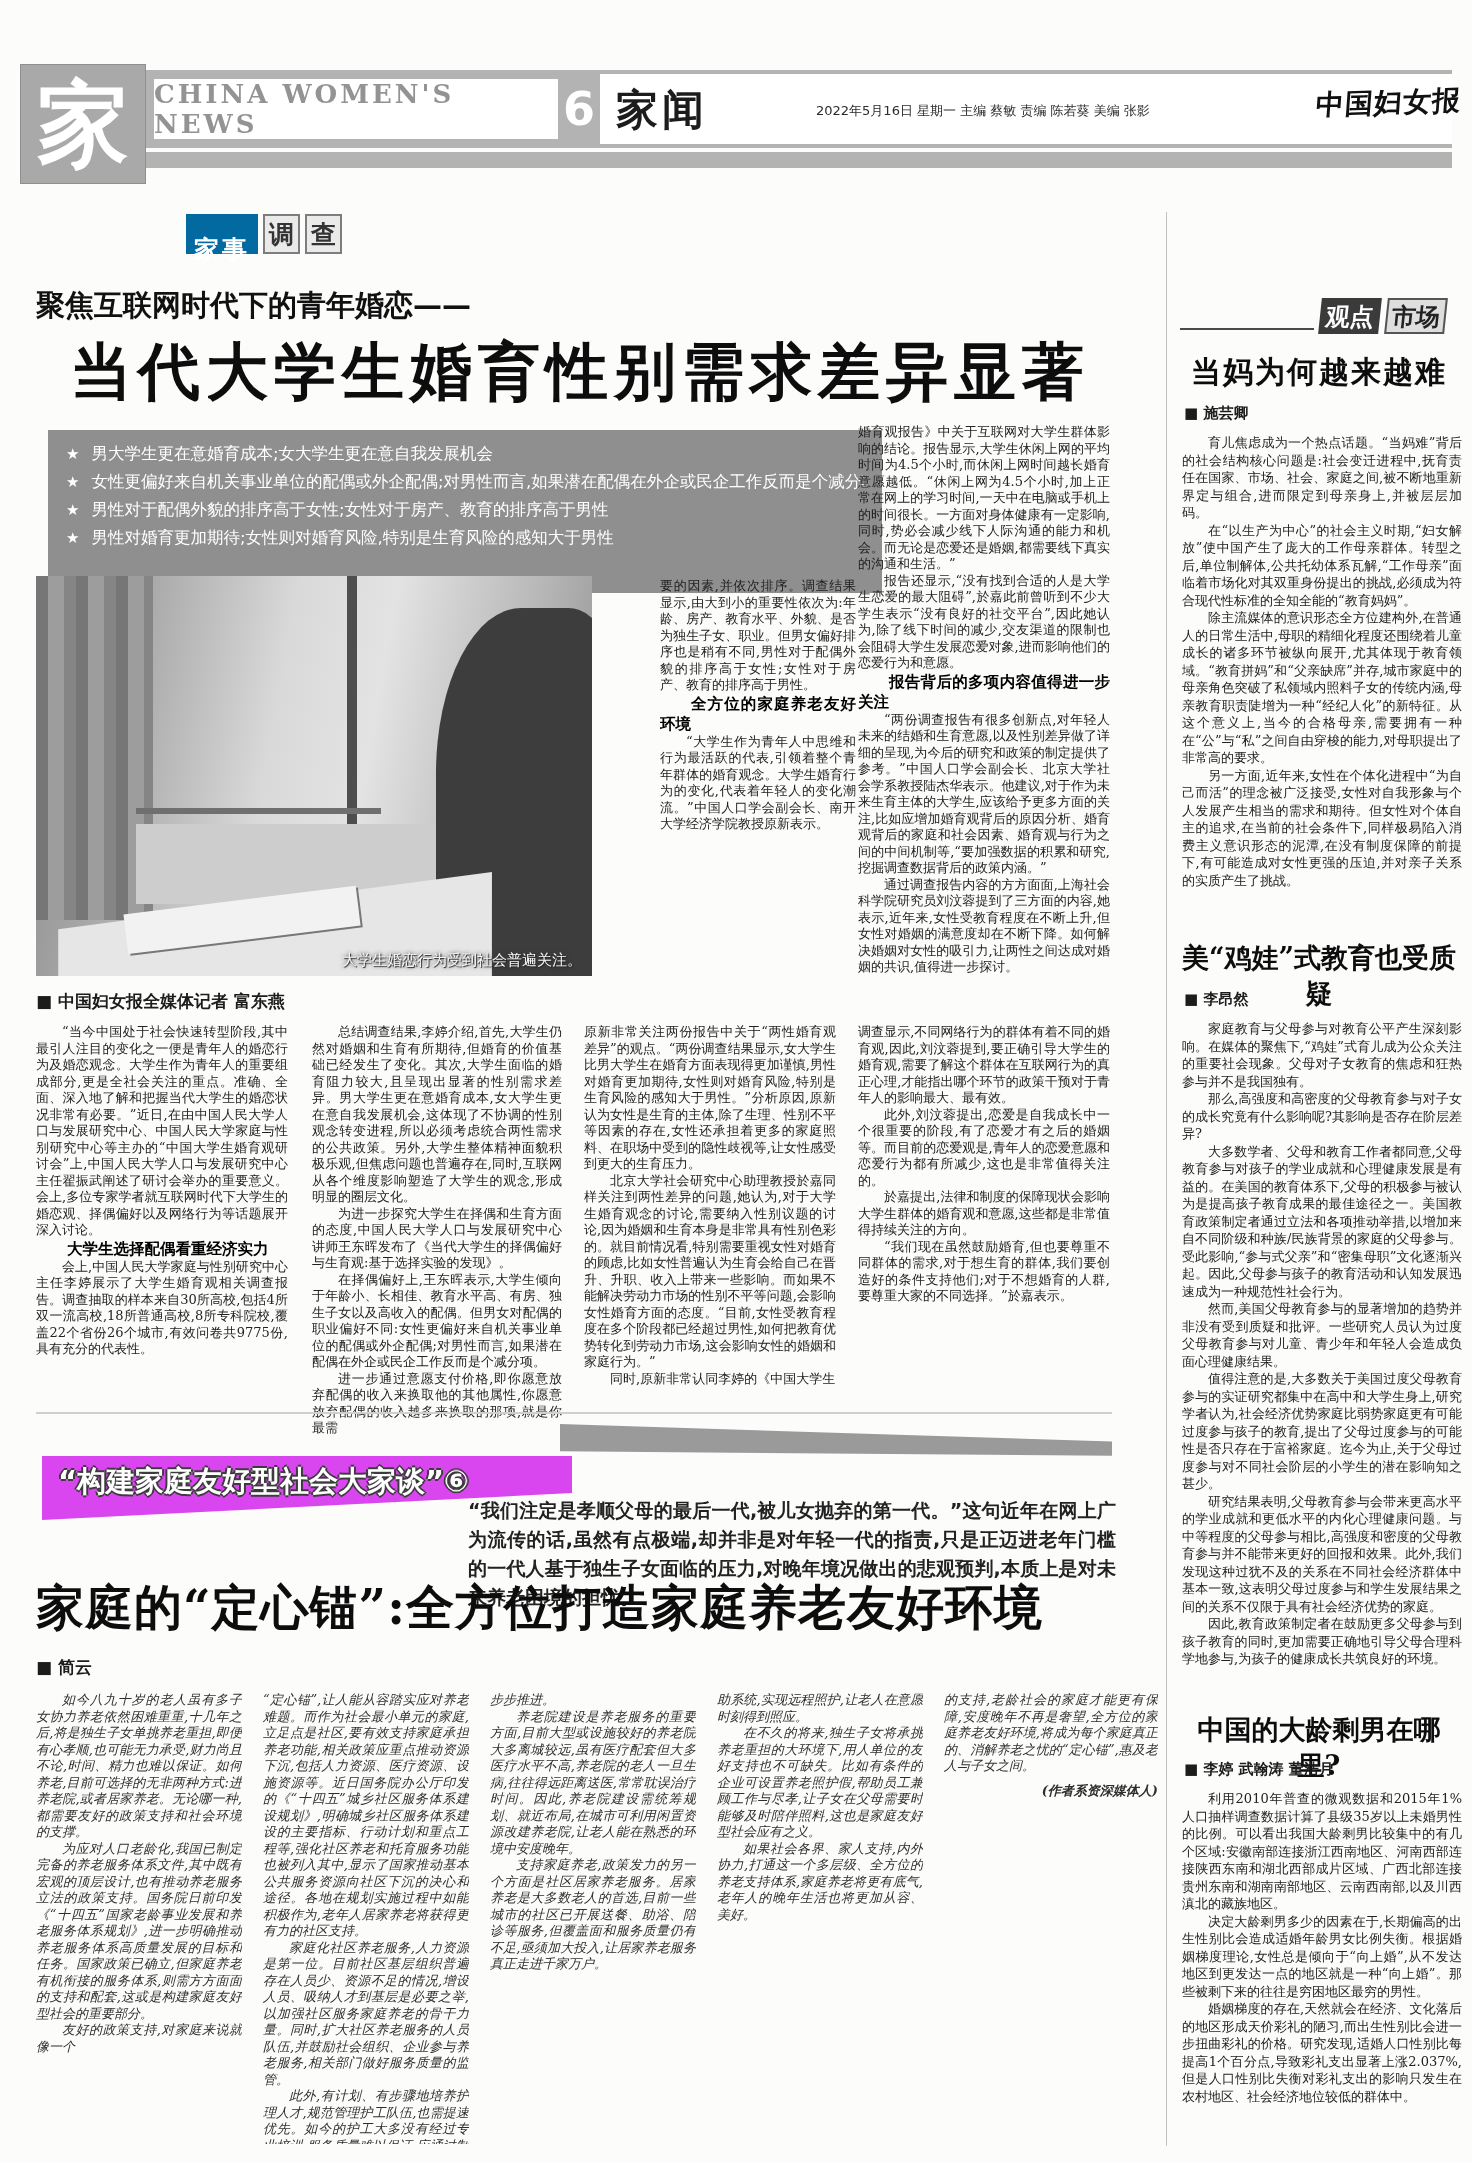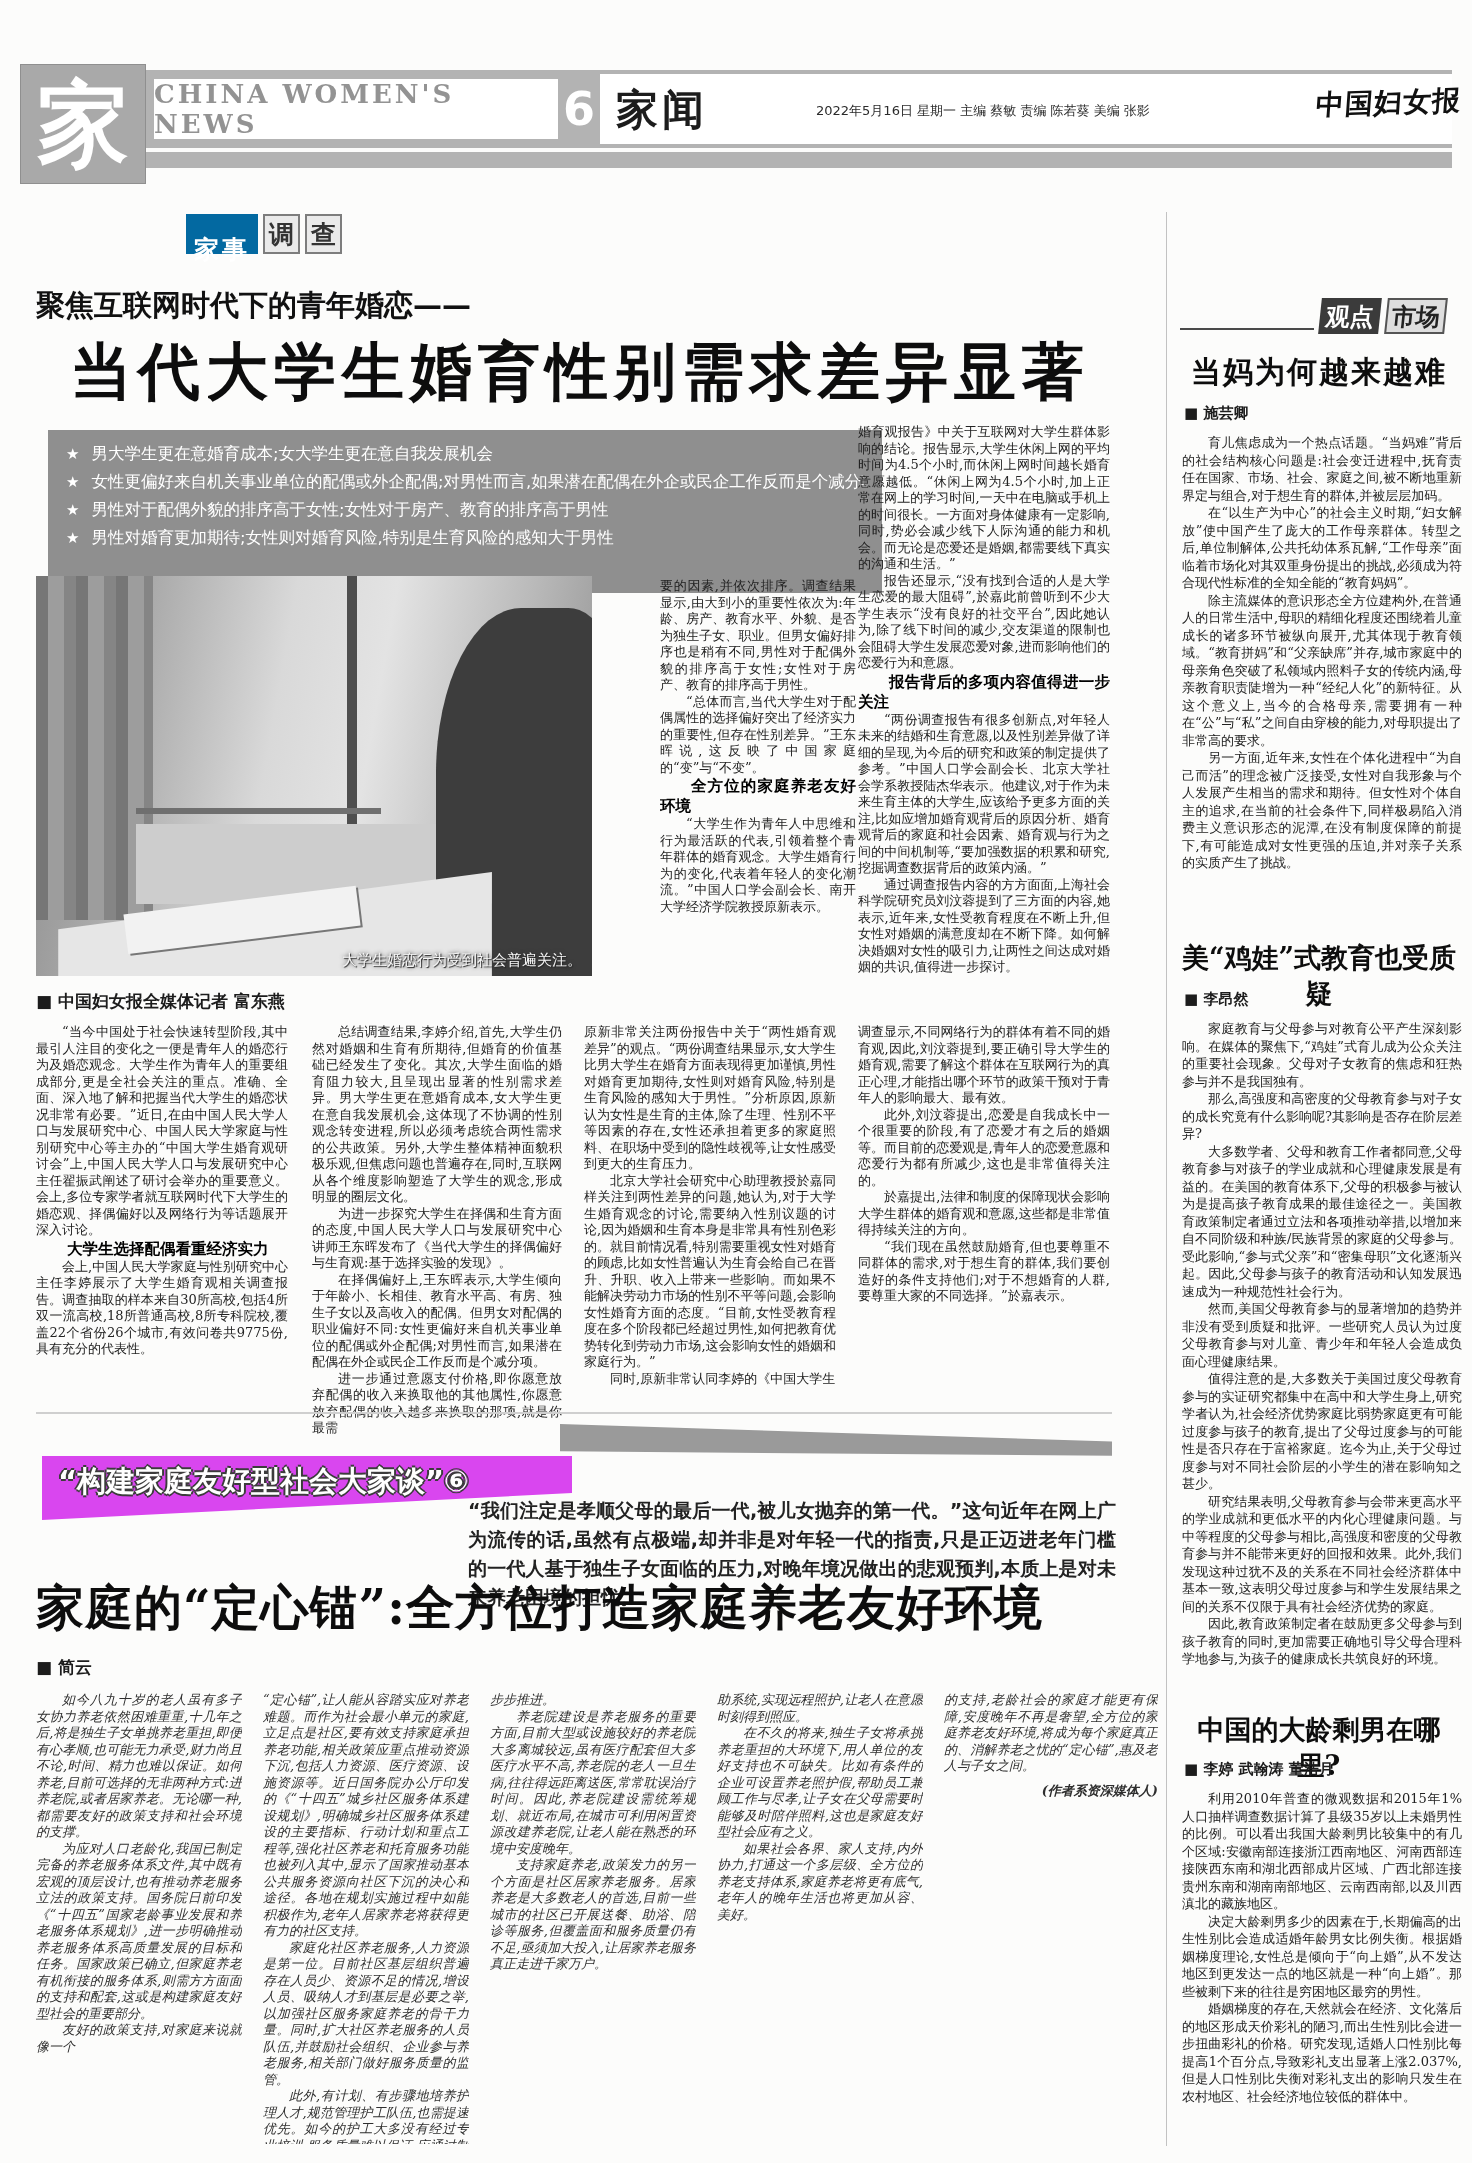--- a/index.html
+++ b/index.html
@@ -140,21 +140,20 @@
     <div class="person"></div>
     <div class="desk"></div>
     <div class="book"></div>
     <span class="caption">大学生婚恋行为受到社会普遍关注。</span>
   </div>
 
   <div class="abs reporter">■ 中国妇女报全媒体记者 富东燕</div>
 
   <div class="col colA">
     <p class="cont">要的因素,并依次排序。调查结果显示,由大到小的重要性依次为:年龄、房产、教育水平、外貌、是否为独生子女、职业。但男女偏好排序也是稍有不同,男性对于配偶外貌的排序高于女性;女性对于房产、教育的排序高于男性。</p>
-    <p>“总体而言,当代大学生对于配偶属性的选择偏好突出了经济实力的重要性,但存在性别差异。”王东晖说,这反映了中国家庭的“变”与“不变”。</p>
     <p class="subhead">全方位的家庭养老友好环境</p>
     <p>“大学生作为青年人中思维和行为最活跃的代表,引领着整个青年群体的婚育观念。大学生婚育行为的变化,代表着年轻人的变化潮流。”中国人口学会副会长、南开大学经济学院教授原新表示。</p>
   </div>
 
   <div class="col colB">
     <p class="cont">婚育观报告》中关于互联网对大学生群体影响的结论。报告显示,大学生休闲上网的平均时间为4.5个小时,而休闲上网时间越长婚育意愿越低。“休闲上网为4.5个小时,加上正常在网上的学习时间,一天中在电脑或手机上的时间很长。一方面对身体健康有一定影响,同时,势必会减少线下人际沟通的能力和机会。而无论是恋爱还是婚姻,都需要线下真实的沟通和生活。”</p>
     <p>报告还显示,“没有找到合适的人是大学生恋爱的最大阻碍”,於嘉此前曾听到不少大学生表示“没有良好的社交平台”,因此她认为,除了线下时间的减少,交友渠道的限制也会阻碍大学生发展恋爱对象,进而影响他们的恋爱行为和意愿。</p>
     <p class="subhead">报告背后的多项内容值得进一步关注</p>
     <p>“两份调查报告有很多创新点,对年轻人未来的结婚和生育意愿,以及性别差异做了详细的呈现,为今后的研究和政策的制定提供了参考。”中国人口学会副会长、北京大学社会学系教授陆杰华表示。他建议,对于作为未来生育主体的大学生,应该给予更多方面的关注,比如应增加婚育观背后的原因分析、婚育观背后的家庭和社会因素、婚育观与行为之间的中间机制等,“要加强数据的积累和研究,挖掘调查数据背后的政策内涵。”</p>
     <p>通过调查报告内容的方方面面,上海社会科学院研究员刘汶蓉提到了三方面的内容,她表示,近年来,女性受教育程度在不断上升,但女性对婚姻的满意度却在不断下降。如何解决婚姻对女性的吸引力,让两性之间达成对婚姻的共识,值得进一步探讨。</p>
@@ -223,21 +222,21 @@
   <div class="abs vline"></div>
   <div class="abs s-hline"></div>
   <div class="abs badge2">
     <span class="b-dark">观点</span>
     <span class="b-out">市场</span>
   </div>
 
   <div class="s-title s-t1">当妈为何越来越难</div>
   <div class="s-author s-a1">■ 施芸卿</div>
   <div class="s-body s-b1">
-    <p>育儿焦虑成为一个热点话题。“当妈难”背后的社会结构核心问题是:社会变迁进程中,抚育责任在国家、市场、社会、家庭之间,被不断地重新界定与组合,对于想生育的群体,并被层层加码。</p>
+    <p>育儿焦虑成为一个热点话题。“当妈难”背后的社会结构核心问题是:社会变迁进程中,抚育责任在国家、市场、社会、家庭之间,被不断地重新界定与组合,进而限定到母亲身上,并被层层加码。</p>
     <p>在“以生产为中心”的社会主义时期,“妇女解放”使中国产生了庞大的工作母亲群体。转型之后,单位制解体,公共托幼体系瓦解,“工作母亲”面临着市场化对其双重身份提出的挑战,必须成为符合现代性标准的全知全能的“教育妈妈”。</p>
     <p>除主流媒体的意识形态全方位建构外,在普通人的日常生活中,母职的精细化程度还围绕着儿童成长的诸多环节被纵向展开,尤其体现于教育领域。“教育拼妈”和“父亲缺席”并存,城市家庭中的母亲角色突破了私领域内照料子女的传统内涵,母亲教育职责陡增为一种“经纪人化”的新特征。从这个意义上,当今的合格母亲,需要拥有一种在“公”与“私”之间自由穿梭的能力,对母职提出了非常高的要求。</p>
     <p>另一方面,近年来,女性在个体化进程中“为自己而活”的理念被广泛接受,女性对自我形象与个人发展产生相当的需求和期待。但女性对个体自主的追求,在当前的社会条件下,同样极易陷入消费主义意识形态的泥潭,在没有制度保障的前提下,有可能造成对女性更强的压迫,并对亲子关系的实质产生了挑战。</p>
   </div>
 
   <div class="s-title s-t2">美“鸡娃”式教育也受质疑</div>
   <div class="s-author s-a2">■ 李昂然</div>
   <div class="s-body s-b2">
     <p>家庭教育与父母参与对教育公平产生深刻影响。在媒体的聚焦下,“鸡娃”式育儿成为公众关注的重要社会现象。父母对子女教育的焦虑和狂热参与并不是我国独有。</p>
     <p>那么,高强度和高密度的父母教育参与对子女的成长究竟有什么影响呢?其影响是否存在阶层差异?</p>

